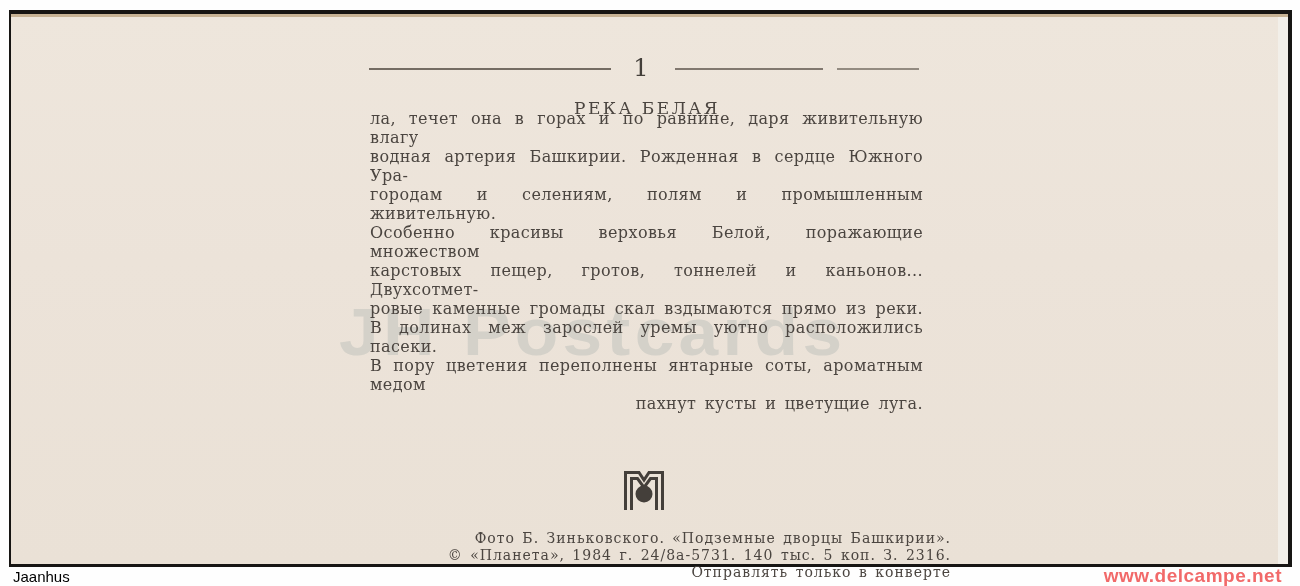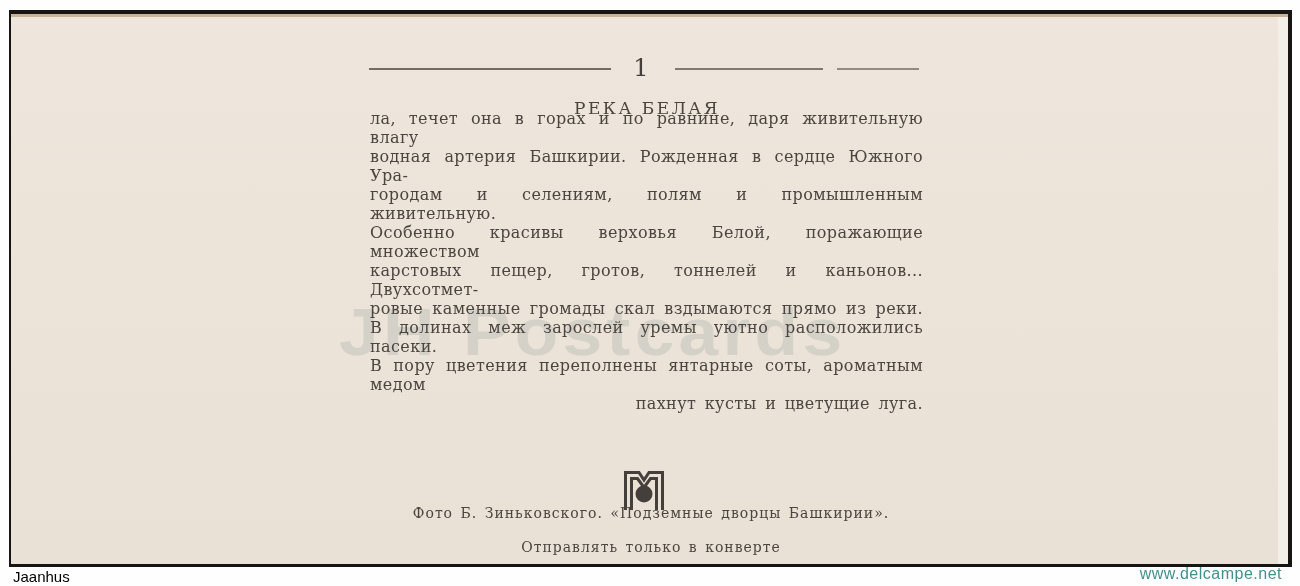--- a/index.html
+++ b/index.html
@@ -49,36 +49,36 @@
     transform:scaleX(1.08); transform-origin:left top; white-space:nowrap;
   }
 
   
   .logo { position:absolute; left:611px; top:455px; width:44px; height:41px; z-index:2; }
   .logo path { fill:none; stroke:#443f3a; stroke-width:3; }
   .logo circle { fill:#443f3a; }
 
   
   .imprint {
-    position:absolute; left:340px; width:600px; text-align:center; z-index:2;
-    font-size:14px; letter-spacing:1px; word-spacing:2px; color:#4b4540;
+    position:absolute; left:340px; width:600px; text-align:right; z-index:2;
+    font-size:14px; letter-spacing:1px; word-spacing:2px; color:#4b4540;margin-top:25px;
   }
   .imprint.l1 { top:491px; }
   .imprint.l2 { top:508px; }
   .imprint.l3 { top:525px; }
 
   
   .footer-left {
     position:absolute; left:13px; top:568px;
     font-family:"Liberation Sans", sans-serif; font-size:15px; color:#000000;
   }
   .footer-right {
     position:absolute; right:18px; top:565px;
-    font-family:"Liberation Sans", sans-serif; font-size:16px;
-    letter-spacing:0.5px; color:#0f766e; font-weight:normal; opacity:.8;
+    font-family:"Liberation Sans", sans-serif; font-size:19px;
+    letter-spacing:0.5px; color:#ef4444; font-weight:bold; opacity:.8;
   }
 </style>
 </head>
 <body>
 
 <div class="scan">
 
   <div class="card">
 
     <div class="rule rule-left"></div>
@@ -102,20 +102,21 @@
       <div class="lastline">пахнут кусты и цветущие луга.</div>
     </div>
 
     <svg class="logo" viewBox="0 0 44 41" aria-hidden="true">
       <path d="M3.5 41 L3.5 3.5 L17 3.5 L22 11 L27 3.5 L40.5 3.5 L40.5 41"></path>
       <path d="M9.5 41 L9.5 9.5 L15.5 9.5 L22 18.5 L28.5 9.5 L34.5 9.5 L34.5 41"></path>
       <circle cx="22" cy="25" r="8.5"></circle>
     </svg>
 
     <div class="imprint l1">Фото Б. Зиньковского. «Подземные дворцы Башкирии».</div>
+    <div class="imprint l2">© «Планета», 1984 г. 24/8а-5731. 140 тыс. 5 коп. З. 2316.</div>
     <div class="imprint l3">Отправлять только в конверте</div>
 
   </div>
 
   <div class="footer-left">Jaanhus</div>
   <div class="footer-right">www.delcampe.net</div>
 
 </div>
 
 </body></html>

